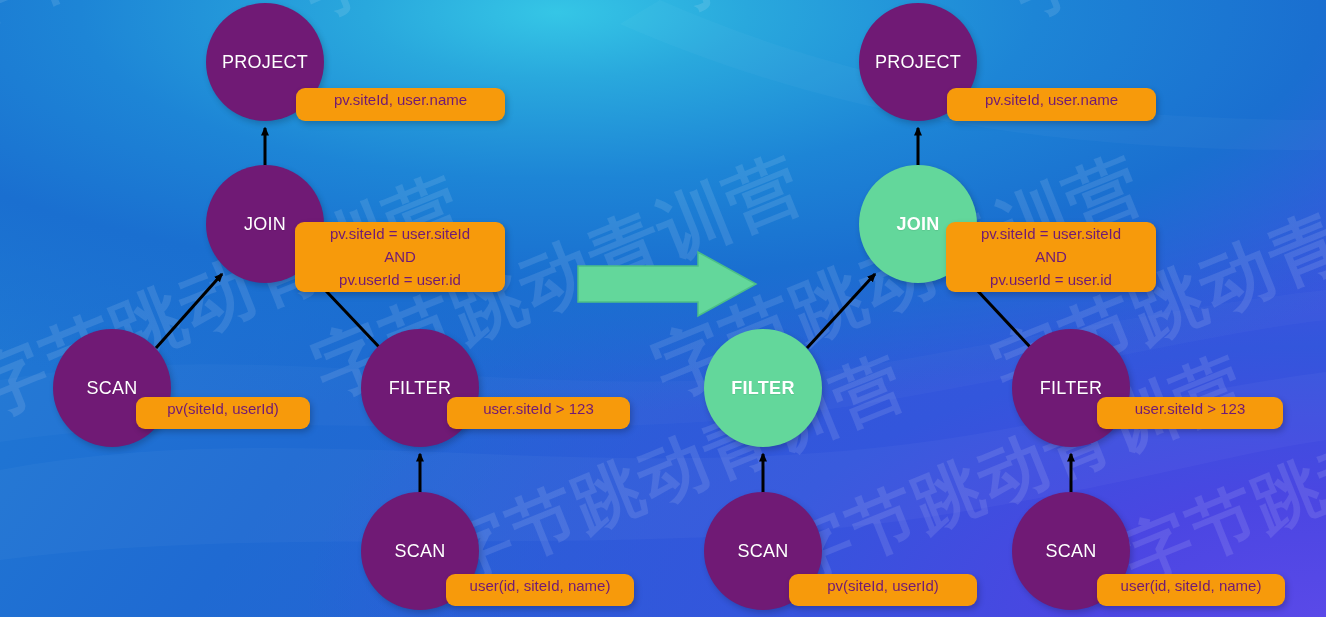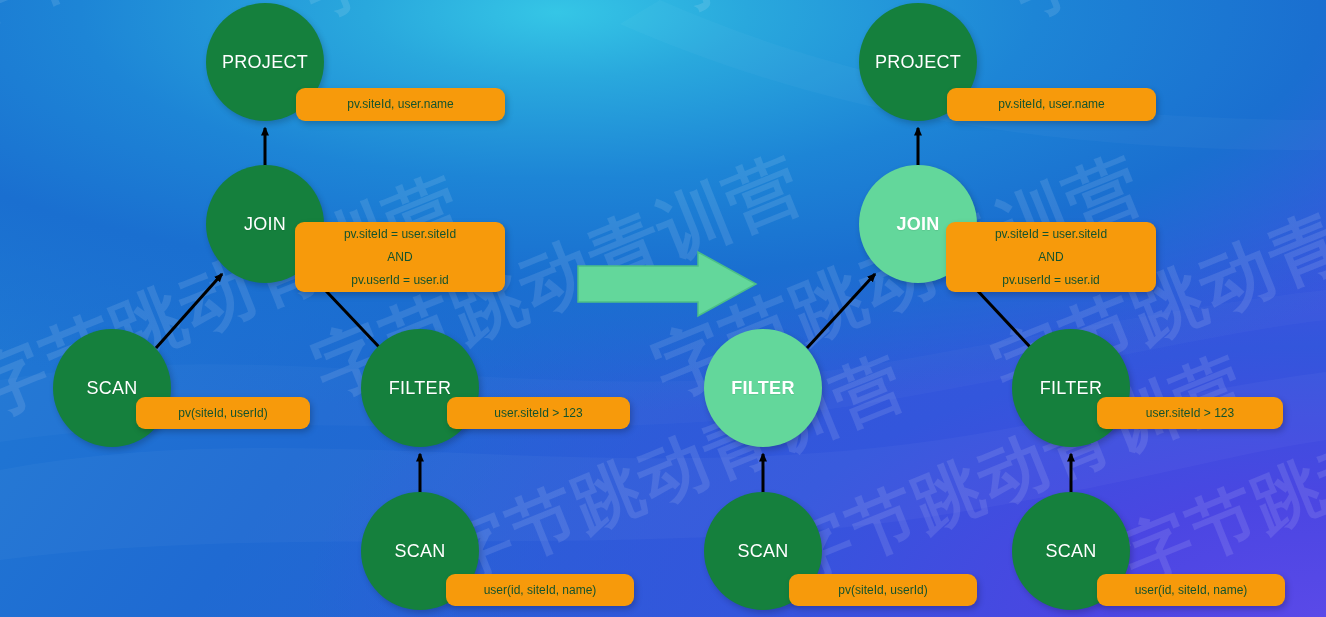--- a/index.html
+++ b/index.html
@@ -31,33 +31,33 @@
   }
 
   
   .node{
     position:absolute;width:118px;height:118px;border-radius:50%;
     display:flex;align-items:center;justify-content:center;
     color:#ffffff;font-size:18px;letter-spacing:.3px;
     box-shadow:2px 3px 6px rgba(0,0,0,.20);
     z-index:4;
   }
-  .node.salmon{background:#15803d;}
+  .node.salmon{background:#701a75;}
   .node.green{background:#63d79b;font-weight:bold;}
   .node span{pointer-events:none;text-shadow:0 1px 1px rgba(0,0,0,.08);}
 
   
   .tag{
     position:absolute;
     background:#f79a0b;
     border-radius:9px;
-    color:#14532d;
-    font-size:12px;
+    color:#701a75;
+    font-size:15px;
     line-height:23px;
-    display:flex;align-items:center;justify-content:center;
+    display:flex;align-items:flex-start;justify-content:center;
     text-align:center;
     box-shadow:2px 3px 6px rgba(0,0,0,.22);
     z-index:6;
     padding:0 10px;
     box-sizing:border-box;
     white-space:pre-line;
   }
 
   
   svg.edges{position:absolute;inset:0;width:1326px;height:617px;z-index:3;}

